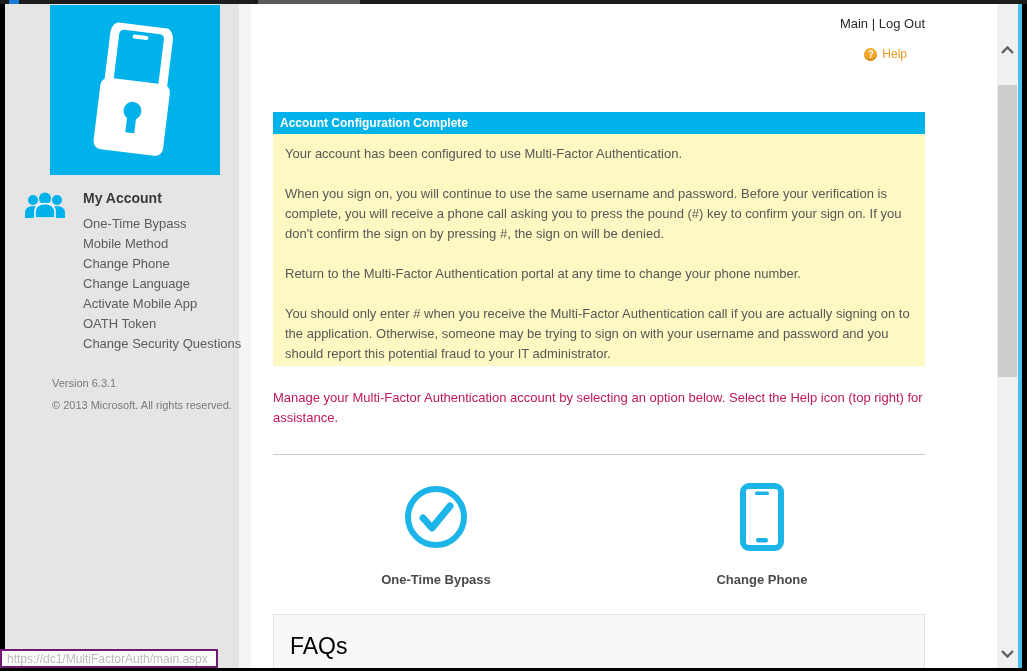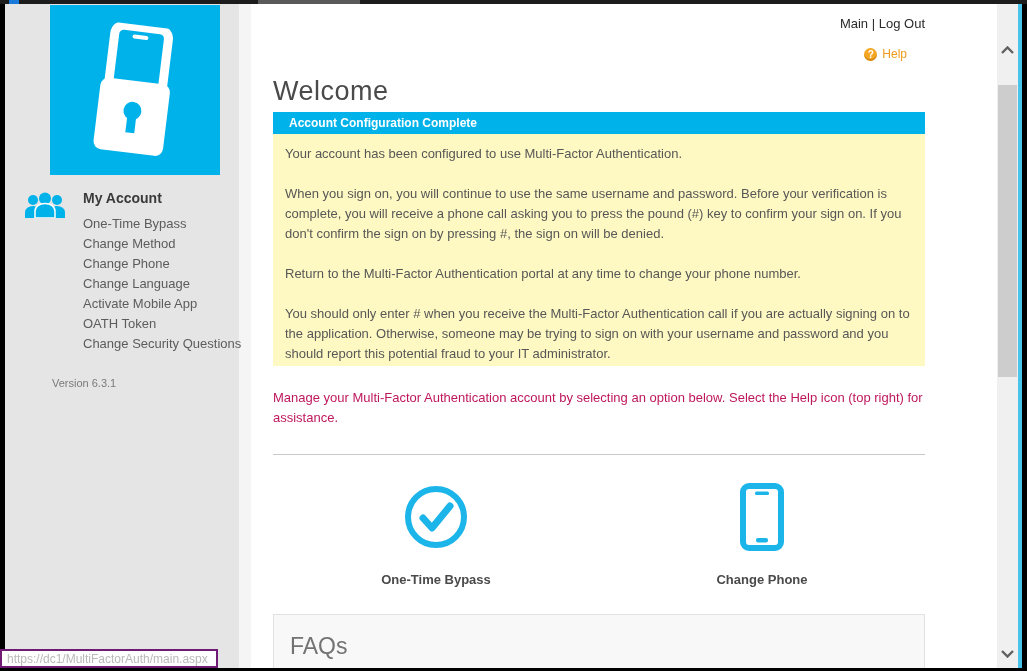--- a/index.html
+++ b/index.html
@@ -96,21 +96,21 @@
   }
   .page-title {
     position: absolute; top: 72px; left: 0;
     font-size: 27px; font-weight: 300; color: #4a4a4a;
     letter-spacing: 0.5px;
   }
   .banner {
     position: absolute; top: 108px; left: 0; right: 0; height: 22px;
     background: #00b2ea; color: #ffffff;
     font-size: 12px; font-weight: bold;
-    line-height: 22px; padding-left: 16px;
+    line-height: 22px; padding-left: 7px;
   }
   .info-box {
     position: absolute; top: 130px; left: 0; right: 0; height: 232px;
     background: #fef9c3;
     padding: 10px 12px;
     font-size: 13px; color: #575757; line-height: 20px;
   }
   .info-box p { margin-bottom: 20px; }
   .manage-text {
     position: absolute; top: 384px; left: 0; right: 0;
@@ -130,21 +130,21 @@
   .action-icon { height: 82px; display: flex; align-items: center; justify-content: center; }
   .action-label {
     margin-top: 14px; font-size: 13px; font-weight: bold; color: #4a4a4a;
   }
   .faq-box {
     position: absolute; top: 610px; left: 0; right: 0; height: 80px;
     background: #f8f8f8; border: 1px solid #e2e2e2;
     padding: 18px 16px;
   }
   .faq-title {
-    font-size: 23px; font-weight: 300; color: #737373;
+    font-size: 23px; font-weight: 300; color: #000000;
   }
 
   
   .scrollbar {
     position: absolute; top: 4px; right: 9px; width: 21px; bottom: 3px;
     background: #f0f0f0;
   }
   .scroll-btn {
     position: absolute; left: 0; width: 21px; height: 20px;
     display: flex; align-items: center; justify-content: center;
@@ -200,49 +200,49 @@
             <circle cx="20" cy="6.5" r="6"></circle>
             <path d="M0 26 v-6 a8 6 0 0 1 16 0 v6 z"></path>
             <path d="M24 26 v-6 a8 6 0 0 1 16 0 v6 z"></path>
             <path d="M10 26 v-7 a10 7.5 0 0 1 20 0 v7 z" stroke="#ffffff" stroke-width="1.5"></path>
           </g>
         </svg>
         <div class="account-col">
           <div class="account-title">My Account</div>
           <ul class="nav-list">
             <li>One-Time Bypass</li>
-            <li>Change Method</li>
+            <li>Mobile Method</li>
             <li>Change Phone</li>
             <li>Change Language</li>
             <li>Activate Mobile App</li>
             <li>OATH Token</li>
             <li>Change Security Questions</li>
           </ul>
         </div>
       </div>
 
       <div class="sidebar-footer">
         <div>Version 6.3.1</div>
+        <div>© 2013 Microsoft. All rights reserved.</div>
       </div>
     </div>
 
     <div class="main">
 
       <div class="topnav">
         <span>Main</span>
         <span class="sep">|</span>
         <span>Log Out</span>
       </div>
 
       <div class="help-row">
         <span class="help-badge">?</span>
         <span>Help</span>
       </div>
 
-      <div class="page-title">Welcome</div>
 
       <div class="banner">Account Configuration Complete</div>
 
       <div class="info-box">
         <p>Your account has been configured to use Multi-Factor Authentication.</p>
         <p>When you sign on, you will continue to use the same username and password. Before your verification is complete, you will receive a phone call asking you to press the pound (#) key to confirm your sign on. If you don't confirm the sign on by pressing #, the sign on will be denied.</p>
         <p>Return to the Multi-Factor Authentication portal at any time to change your phone number.</p>
         <p>You should only enter # when you receive the Multi-Factor Authentication call if you are actually signing on to the application. Otherwise, someone may be trying to sign on with your username and password and you should report this potential fraud to your IT administrator.</p>
       </div>
 

